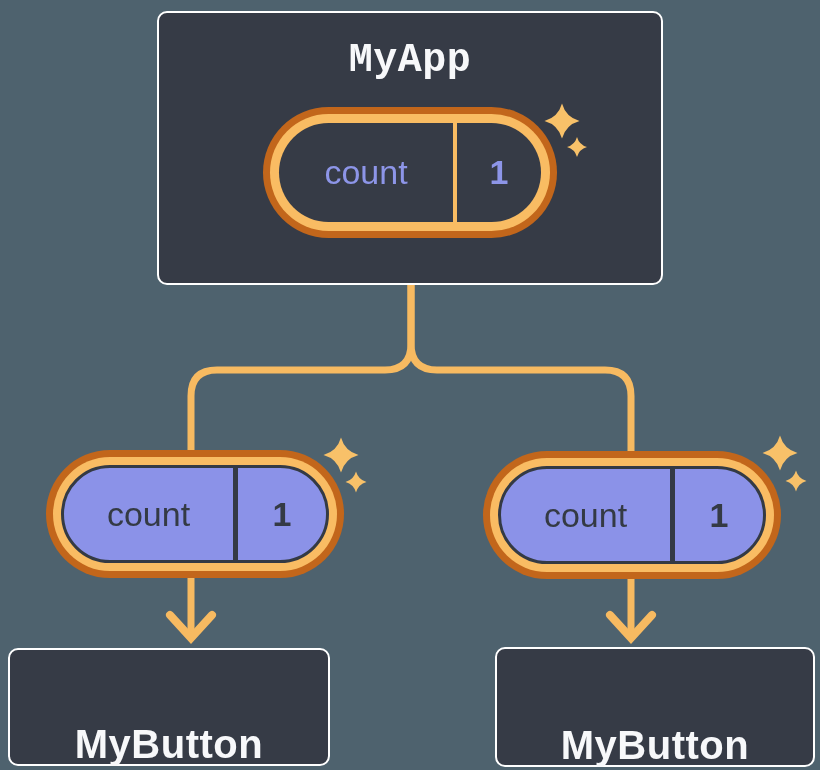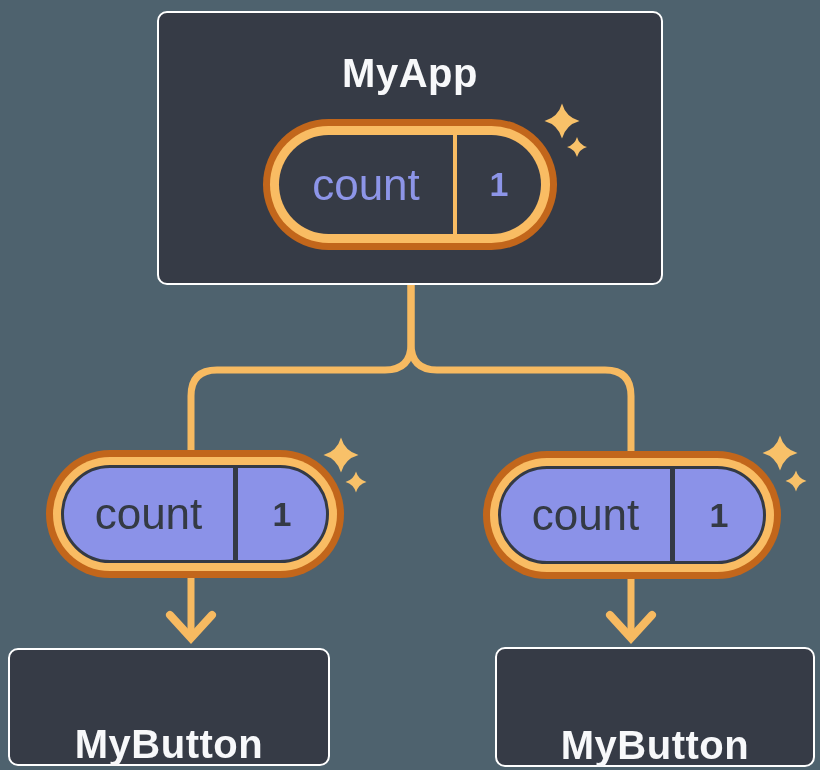--- a/index.html
+++ b/index.html
@@ -26,32 +26,32 @@
     position:absolute; z-index:2;
     background:var(--card_fill);
     border:2px solid var(--card_border);
     border-radius:10px;
   }
   #root-card{left:157px; top:11px; width:506px; height:274px; display:flex; flex-direction:column; align-items:center;}
   .card-title{
     color:var(--text_light); font-size:40px; font-weight:600;
     letter-spacing:0.5px; line-height:1;
   }
-  #root-card .card-title{margin-top:40px;}
+  #root-card .card-title{margin-top:28px;font-family:Liberation Mono, monospace;}
 
   .button-card{display:flex; align-items:flex-end; justify-content:center;}
   #button-card-left{left:8px; top:648px; width:322px; height:118px;}
   #button-card-right{left:495px; top:647px; width:320px; height:120px;}
 
   
   .pill{border-radius:999px; background:var(--ring_outer); padding:7px;}
   .pill-light{border-radius:999px; background:var(--ring_inner); height:100%;}
   .pill-core{border-radius:999px; height:100%; display:flex; overflow:hidden; align-items:stretch;}
   .seg{display:flex; align-items:center; justify-content:center;}
-  .seg-name{flex:1; font-size:44px;}
+  .seg-name{flex:1; font-size:34px;}
   .seg-value{font-weight:700; font-size:34px;}
 
   #root-pill{width:294px; height:131px; margin-top:26px;}
   #root-pill .pill-light{padding:9px;}
   #root-pill .pill-core{background:var(--card_fill);}
   #root-pill .seg-name{color:var(--text_accent);}
   #root-pill .divider{width:4px; background:var(--ring_inner);}
   #root-pill .seg-value{width:84px; color:var(--text_accent);}
 
   .child-pill{position:absolute; z-index:2; width:298px; height:128px;}

